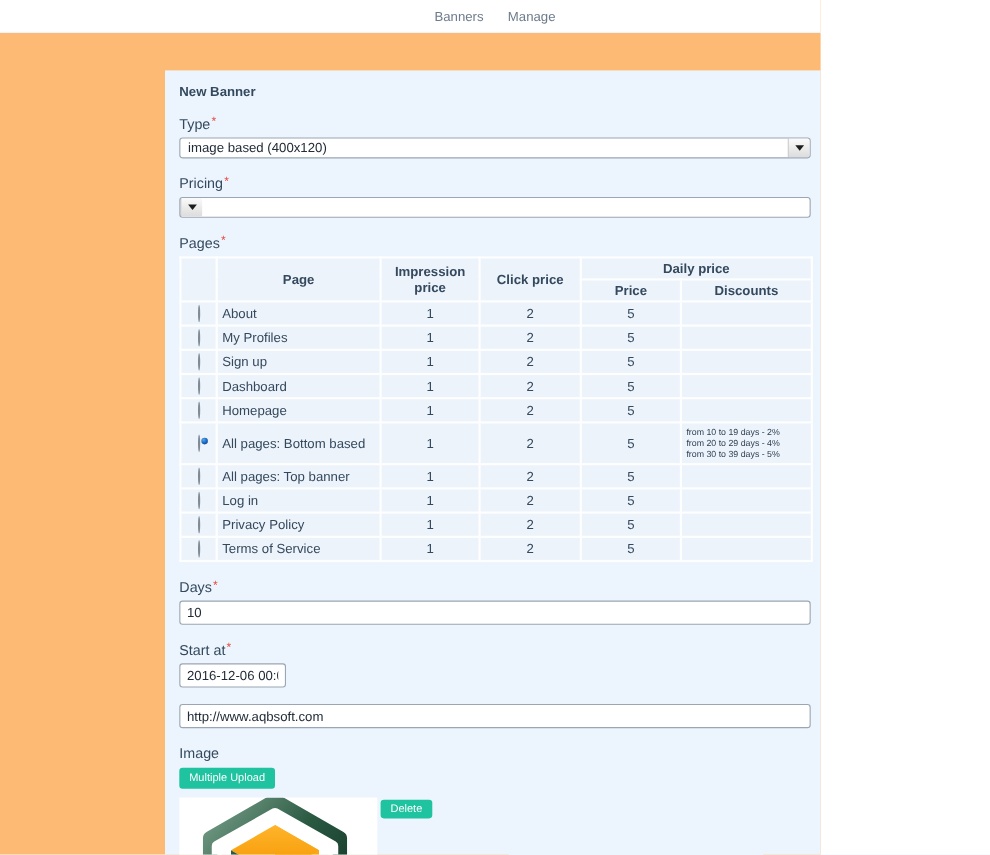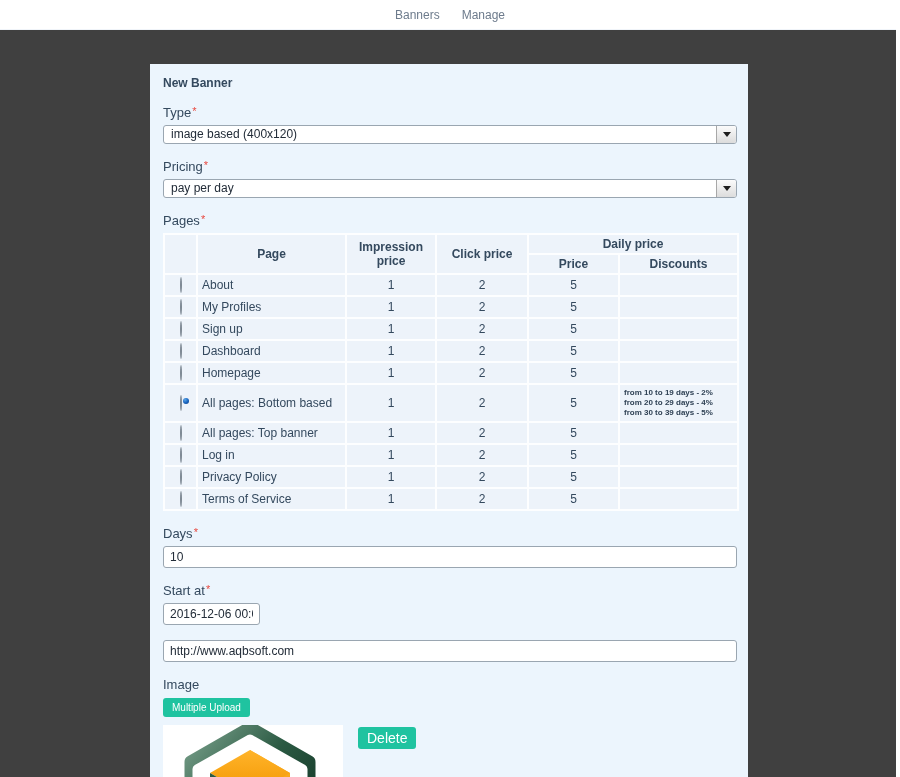--- a/index.html
+++ b/index.html
@@ -1,20 +1,20 @@
 <!DOCTYPE html>
 <html><head>
 <meta charset="utf-8">
 <style>
   * { margin:0; padding:0; box-sizing:border-box; }
   html,body { width:900px; }
   body { font-family:"Liberation Sans", sans-serif; }
   #screen {
-    position:relative; width:896px; height:777px;
-    background:#404040; overflow:hidden;
+    position:relative; width:746px; height:777px;
+    background:#fdba74; overflow:hidden;
   }
   
   .navbar {
     position:absolute; left:0; top:0; width:900px; height:30px;
     background:#ffffff; display:flex; align-items:center; justify-content:center;
     gap:22px; border-bottom:1px solid #f0f4f9;
   }
   .nav-link {
     font-size:12px; color:#6d7b8c; cursor:pointer; text-decoration:none;
   }
@@ -54,21 +54,21 @@
     border:2px solid #fdfeff; background:#edf3fa;
     font-size:12px; color:#34495e; padding:3px 4px;
   }
   table.pages th { font-weight:bold; text-align:center; padding:2px 4px; }
   td.c-radio { width:33px; text-align:center; }
   col.c-radio { width:33px; } col.c-page { width:149px; }
   col.c-imp { width:90px; } col.c-click { width:92px; }
   col.c-price { width:91px; } col.c-disc { width:119px; }
   td.cell-page { text-align:left; padding-left:6px; }
   td.num { text-align:center; }
-  td.cell-disc { padding:2px 3px;font-weight:bold; }
+  td.cell-disc { padding:2px 3px; }
   .disc-line { font-size:8px; line-height:10px; color:#2f4154; white-space:nowrap; }
   tbody td { height:22px;margin-top:24px; }
 
   
   .radio {
     width:12px; height:12px; border-radius:50%;
     border:1px solid #7f8a95; margin:0 auto;
     background:radial-gradient(circle at 35% 30%, #ffffff 0%, #e8e8e8 60%, #cfcfcf 100%);
     position:relative; cursor:pointer;
   }
@@ -90,21 +90,21 @@
   
   .btn-teal {
     display:inline-block; background:#1fc3a0; color:#ffffff; border:none;
     font-family:"Liberation Sans", sans-serif;
     font-size:10px; padding:4px 9px; border-radius:3px; cursor:pointer;
   }
   .image-row { display:flex; align-items:flex-start; margin-top:8px; }
   .image-thumb {
     width:180px; height:110px; background:#ffffff; overflow:hidden; flex:none;
   }
-  .btn-delete { margin-left:15px; margin-top:2px; font-size:14px; padding:3px 9px; }
+  .btn-delete { margin-left:3px; margin-top:2px; font-size:10px; padding:3px 9px; }
 </style>
 </head>
 <body>
 
 <div id="screen">
 
   <div class="navbar">
     <a class="nav-link">Banners</a>
     <a class="nav-link">Manage</a>
   </div>
@@ -119,21 +119,20 @@
         <span class="select-value">image based (400x120)</span>
         <span class="select-btn">
             <span class="tri"></span>
           </span>
       </div>
     </div>
 
     <div class="group">
       <div class="field-label"><span>Pricing</span><span class="req">*</span></div>
       <div class="select">
-        <span class="select-value">pay per day</span>
         <span class="select-btn">
             <span class="tri"></span>
           </span>
       </div>
     </div>
 
     <div class="group">
       <div class="field-label"><span>Pages</span><span class="req">*</span></div>
       <table class="pages">
         <colgroup>

